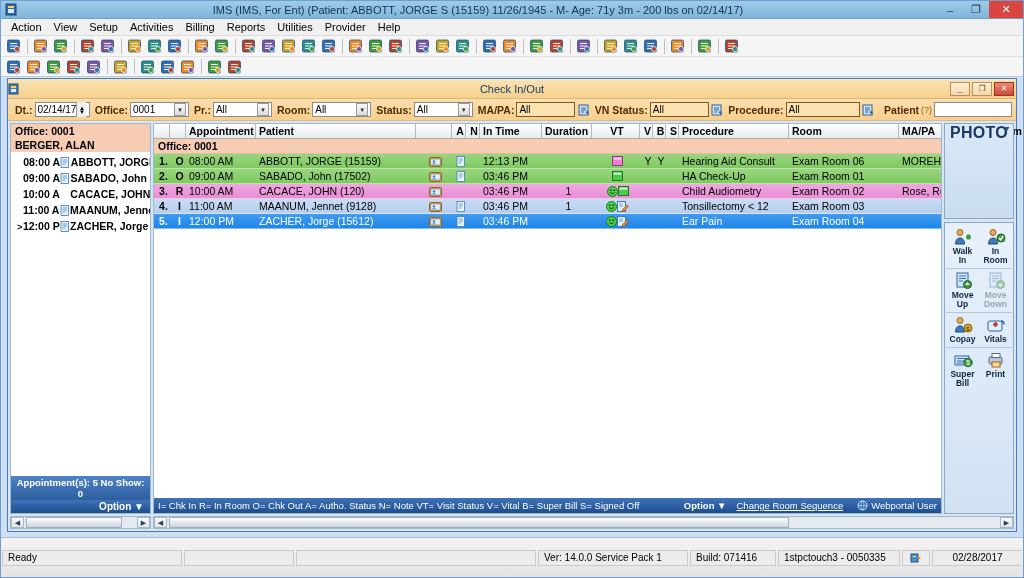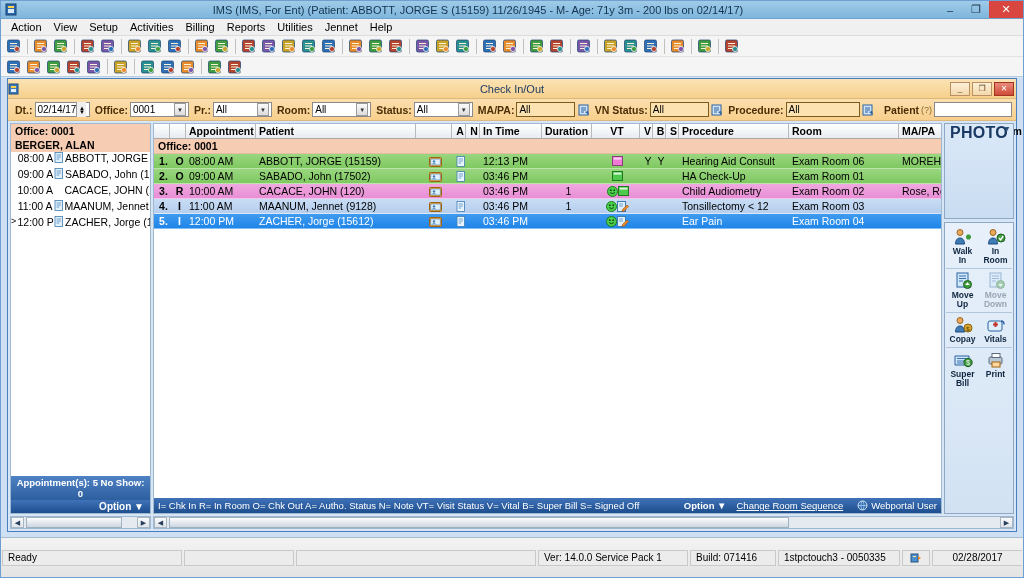--- a/index.html
+++ b/index.html
@@ -148,21 +148,21 @@
   }
   .lp-office {
     background: #f6cdb2; font-weight: bold; font-size:10.5px;
     padding: 1px 4px; color:#000;
   }
   .lp-provider {
     background: #f6cdb2; font-weight: bold; font-size:10.5px;
     padding: 1px 4px; color:#000;
   }
   .lp-list { flex:1; background:#fff; overflow:hidden;}
-  .lp-row { display:flex; align-items:flex-start; height:16px; font-size:10.5px; padding-left:0; color:#000; white-space:nowrap;}
+  .lp-row { display:flex; align-items:flex-end; height:16px; font-size:10.5px; padding-left:6px; color:#000; white-space:nowrap;font-weight:bold;}
   .lp-row .arr { width:8px; color:#000; font-size:9px;}
   .lp-row .tm { width:42px; }
   .lp-row .ic { width:14px; display:flex; align-items:center; justify-content:center;}
   .lp-row .nm { overflow:hidden; }
   .lp-foot {
     background: linear-gradient(#4f82c4,#2d5f9f);
     color: #fff; font-size:9.5px; font-weight:bold;
     padding: 1px 4px; text-align:center;
   }
   .lp-opt {
@@ -272,21 +272,21 @@
   </div>
 
   <div class="menubar">
     <div class="mi">Action</div>
     <div class="mi">View</div>
     <div class="mi">Setup</div>
     <div class="mi">Activities</div>
     <div class="mi">Billing</div>
     <div class="mi">Reports</div>
     <div class="mi">Utilities</div>
-    <div class="mi">Jennet</div>
+    <div class="mi">Provider</div>
     <div class="mi">Help</div>
   </div>
 
   <div class="toolbar" id="toolbar1">
       <div class="tbtn">
         <svg width="15" height="14" viewBox="0 0 15 14">
           <rect x="1.5" y="1" width="12" height="12" rx="1.5" fill="#2f6fb5" stroke="#17406f" stroke-width="0.7"></rect>
           <path d="M4 4.5h7M4 7h7M4 9.5h4.5" stroke="#fdf3d9" stroke-width="1" fill="none"></path>
           <circle cx="11" cy="10" r="2.6" fill="#b5432f" stroke="#fff" stroke-width="0.7"></circle>
         </svg>

